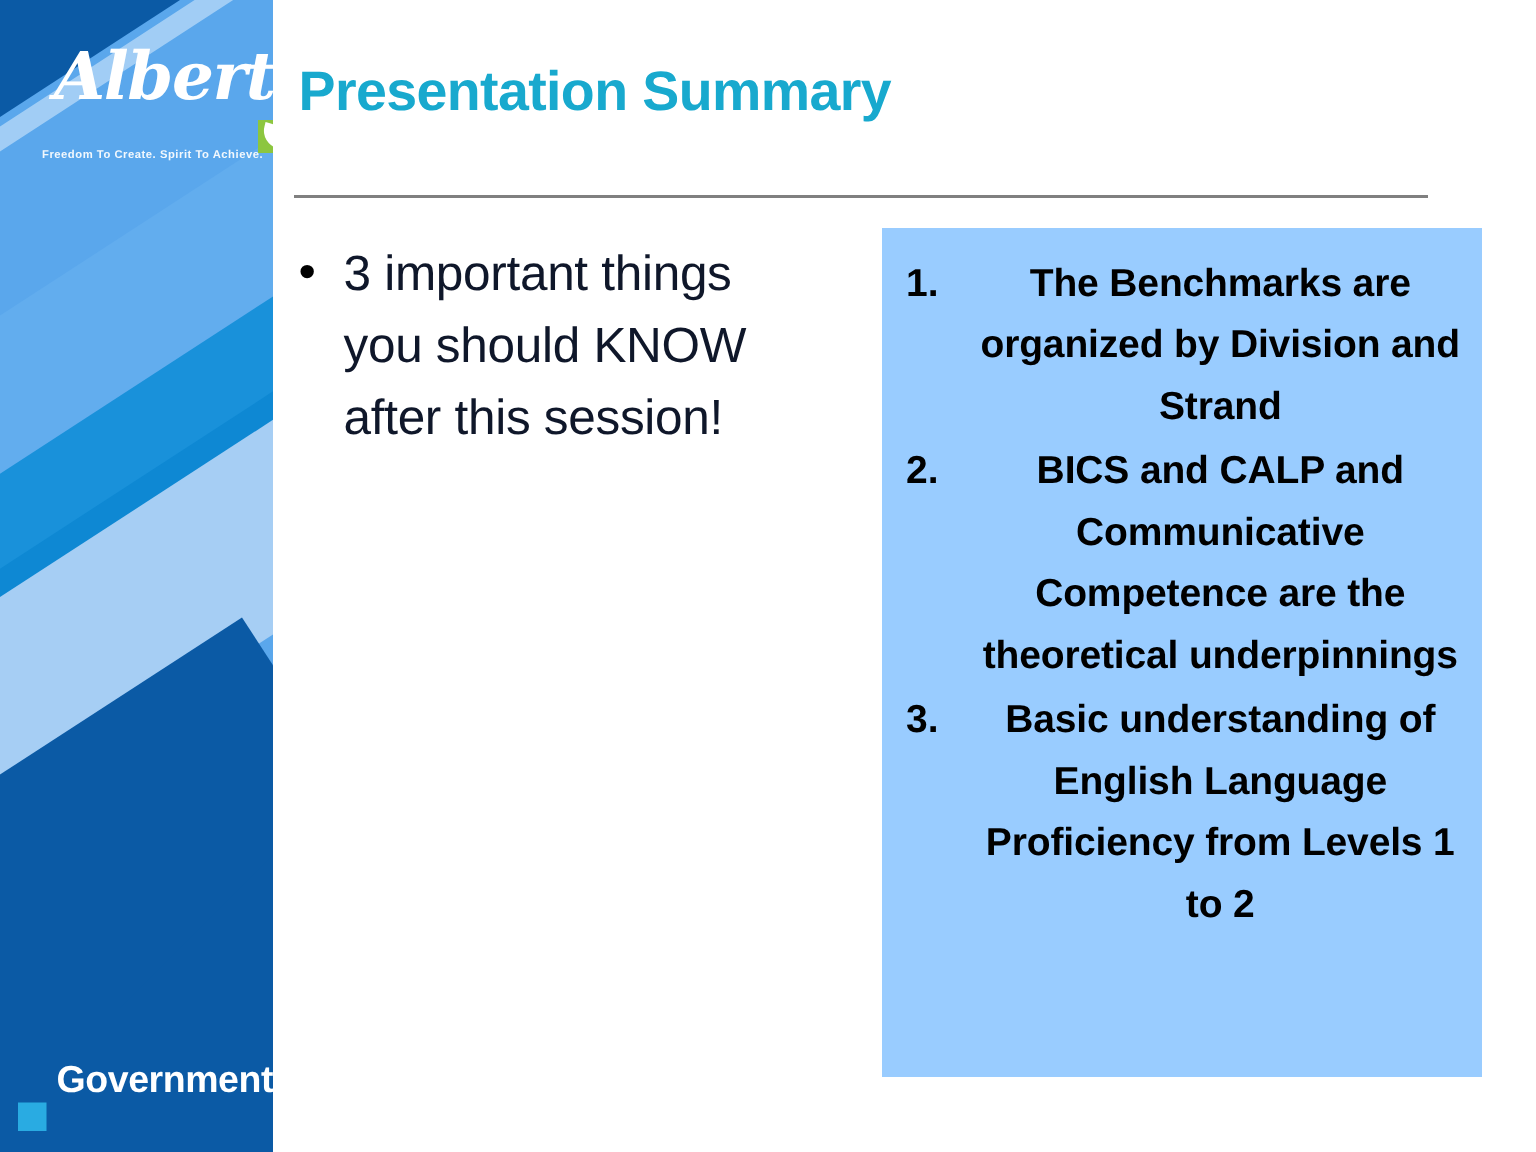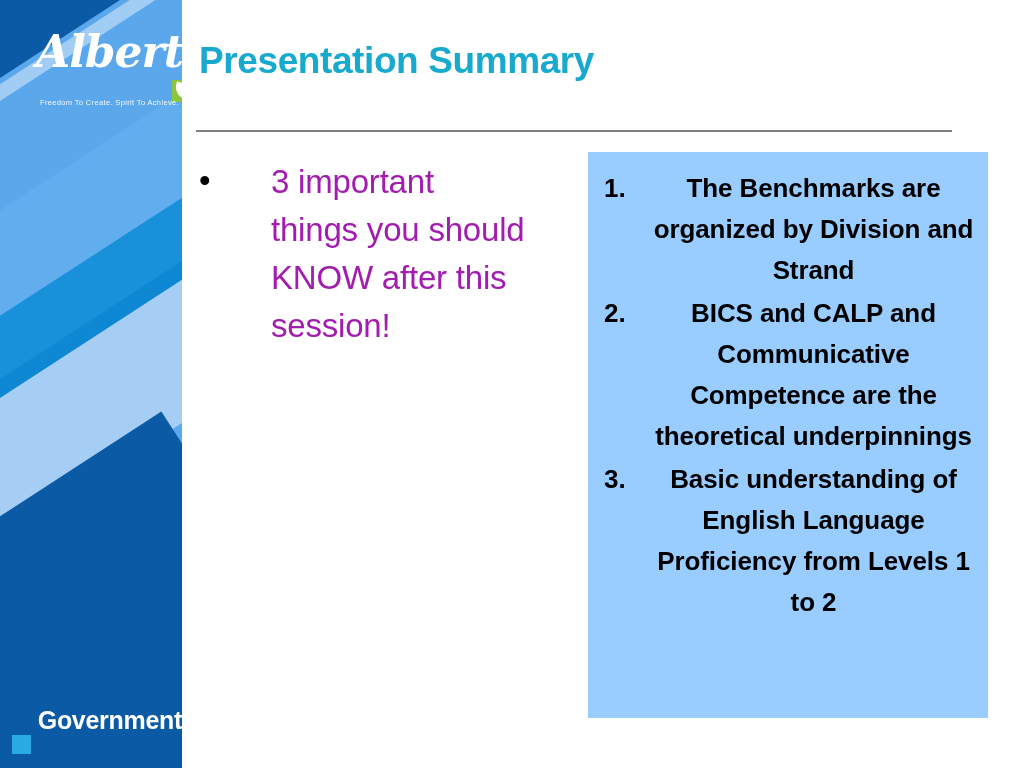--- a/index.html
+++ b/index.html
@@ -106,24 +106,24 @@
     left: 3px;
     top: 3px;
     width: 15px;
     height: 15px;
     background: #ffffff;
     border-radius: 0 80% 0 80%;
     transform: rotate(14deg);
   }
   .logo-tagline {
     position: absolute;
-    left: 16px;
+    left: 4px;
     top: 76px;
     font-size: 7.5px;
-    font-weight: 400;
+    font-weight: 700;
     color: #ffffff;
     letter-spacing: .35px;
     white-space: nowrap;
     opacity: .92;
   }
 
   
   .gov-block {
     position: absolute;
     left: 12px;
@@ -186,23 +186,22 @@
     flex: 0 0 auto;
     width: 30px;
     font-size: 33px;
     line-height: 46px;
     color: #000000;
   }
   .bullet-text {
     flex: 1 1 auto;
     font-size: 33px;
     line-height: 48px;
-    color: #a21caf;
+    color: #0f172a;
     letter-spacing: -.2px;
-    margin-left: 42px;
   }
 
   
   .callout-box {
     position: absolute;
     left: 588px;
     top: 152px;
     width: 400px;
     height: 566px;
     background: #99CCFF;

